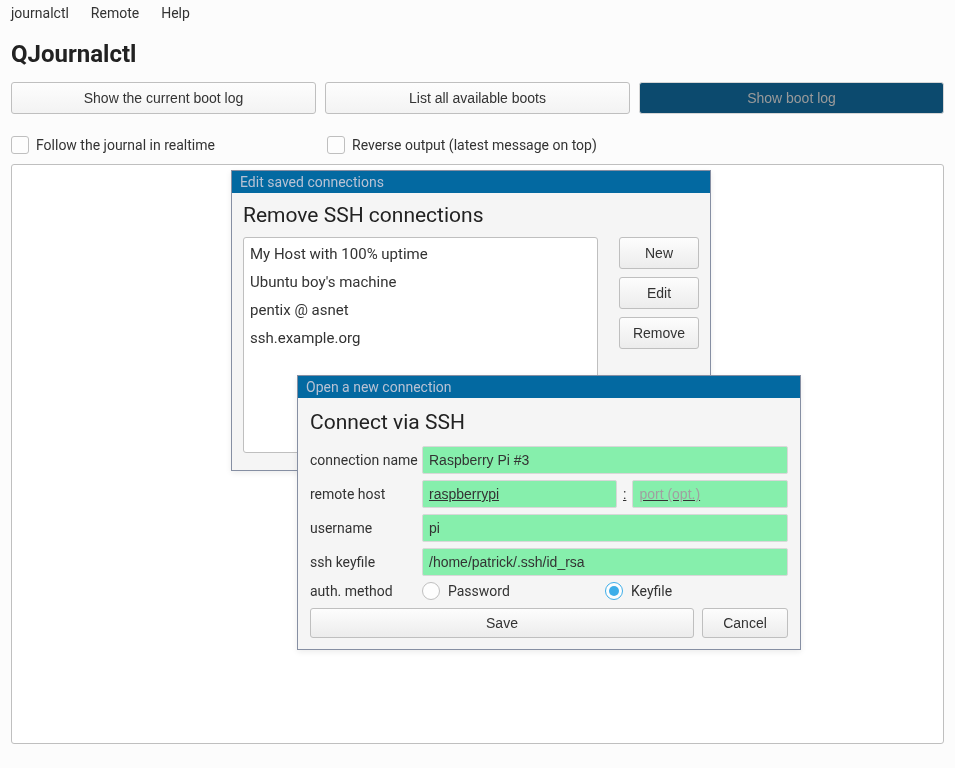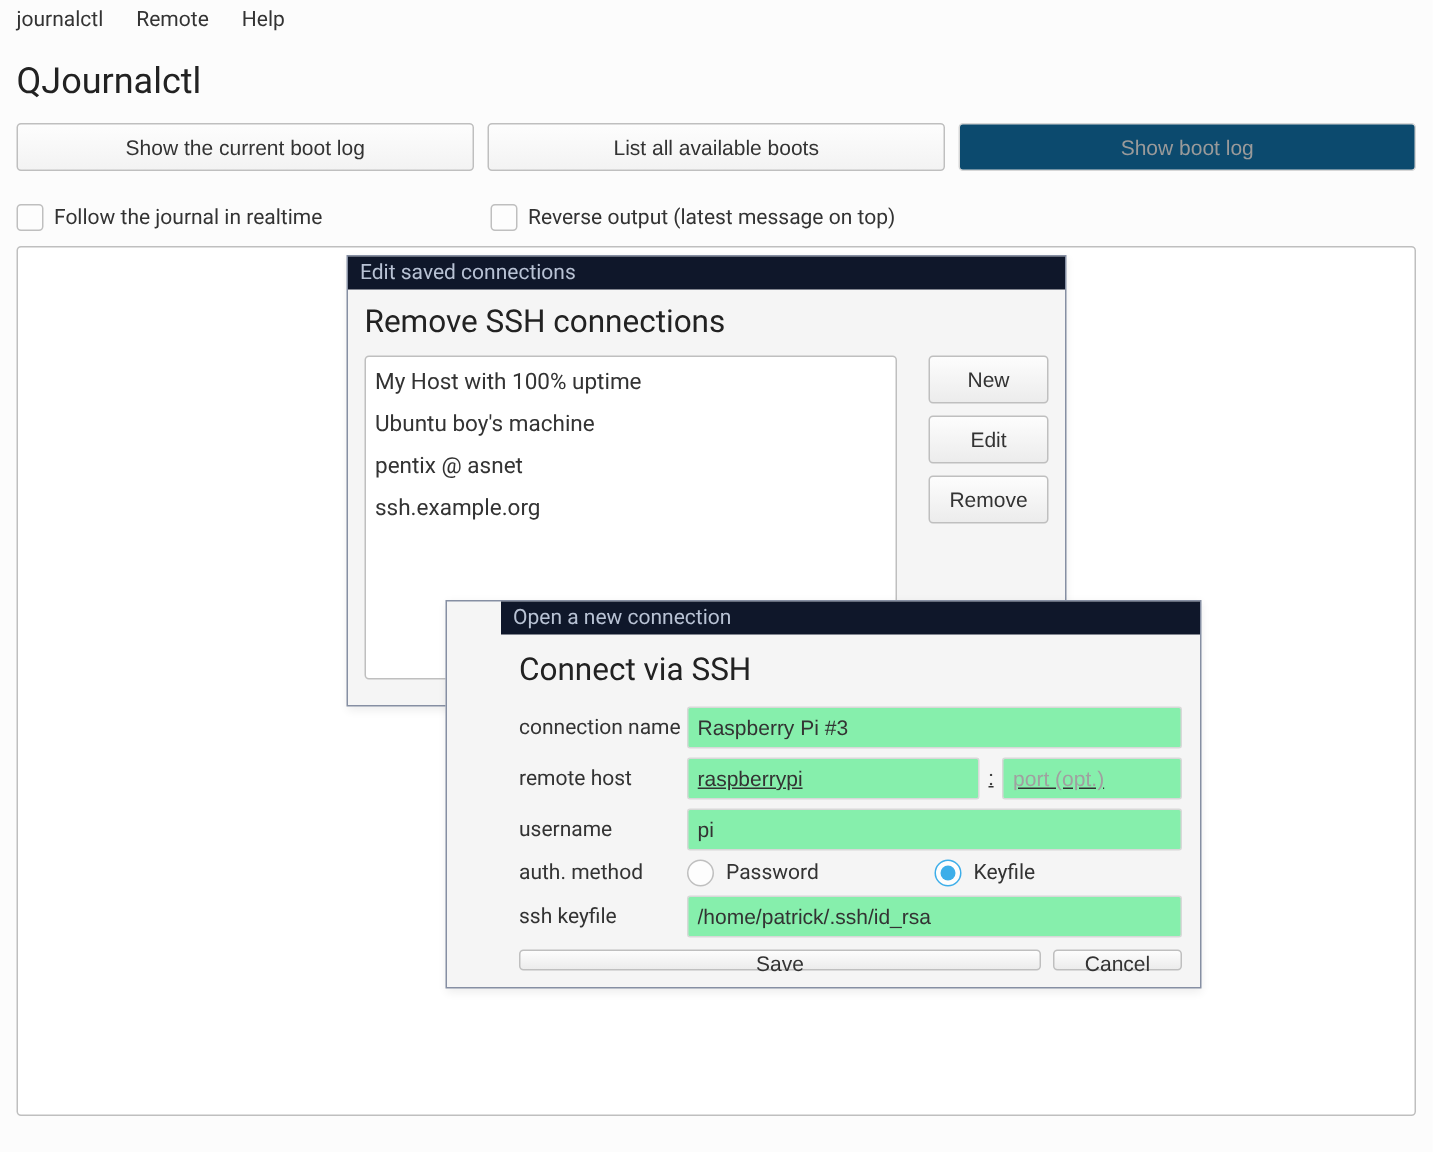--- a/index.html
+++ b/index.html
@@ -16,21 +16,21 @@
     .menubar {
       display: flex;
       gap: 22px;
       padding: 5px 11px;
       font-size: 14px;
       color: #333;
     }
     .menubar span { cursor: default; }
     .app-title {
       font-size: 24px;
-      font-weight: 400;
+      font-weight: 700;
       padding: 14px 11px 4px 11px;
       color: #222;
     }
     .button-row {
       display: flex;
       gap: 9px;
       padding: 10px 11px 0 11px;
     }
     .button-row button {
       flex: 1;
@@ -79,21 +79,21 @@
     }
 
     
     .dialog {
       position: absolute;
       background: #f5f5f5;
       border: 1px solid #868fa3;
       box-shadow: 0 2px 6px rgba(0,0,0,0.08);
     }
     .dialog-title {
-      background: #0f172a;
+      background: #0369a1;
       color: #b8c2d4;
       font-size: 14px;
       padding: 3px 8px;
       height: 22px;
       line-height: 16px;
     }
 
     
     .dlg-saved {
       left: 231px;
@@ -127,23 +127,22 @@
       border: 1px solid #bfbfbf;
       border-radius: 3px;
       font-size: 14px;
       color: #333;
       cursor: pointer;
     }
 
     
     .dlg-conn {
       left: 297px;
-      top: 400px;
+      top: 375px;
       width: 504px;
-      padding-left: 36px;
     }
     .dlg-conn .body { padding: 12px 12px 11px 12px; }
     .dlg-conn h2 { font-size: 21px; font-weight: 400; color: #222; margin-bottom: 12px; }
     .form-row {
       display: flex;
       align-items: center;
       margin-bottom: 6px;
     }
     .form-row label {
       width: 112px;
@@ -184,21 +183,21 @@
       height: 10px;
       border-radius: 50%;
       background: #3daee9;
     }
     .dialog-buttons {
       display: flex;
       gap: 8px;
       margin-top: 8px;
     }
     .dialog-buttons button {
-      height: 14px;
+      height: 30px;
       background: linear-gradient(#fdfdfd, #ececec);
       border: 1px solid #bfbfbf;
       border-radius: 3px;
       font-size: 14px;
       color: #333;
       cursor: pointer;
     }
     .dialog-buttons .save-btn { flex: 1; }
     .dialog-buttons .cancel-btn { width: 86px; }
   </style>
@@ -270,36 +269,36 @@
         <input type="text" class="port-input" placeholder="port (opt.)" style="">
       </div>
     </div>
 
     <div class="form-row">
       <label>username</label>
       <input type="text" value="pi" style="">
     </div>
 
     <div class="form-row">
+      <label>ssh keyfile</label>
+      <input type="text" value="/home/patrick/.ssh/id_rsa" style="">
+    </div>
+
+    <div class="form-row">
       <label>auth. method</label>
       <div class="radio-group">
         <div class="radio-option">
           <span class="radio"></span>
           <span>Password</span>
         </div>
         <div class="radio-option">
           <span class="radio checked"></span>
           <span>Keyfile</span>
         </div>
       </div>
     </div>
 
-    <div class="form-row">
-      <label>ssh keyfile</label>
-      <input type="text" value="/home/patrick/.ssh/id_rsa" style="">
-    </div>
-
     <div class="dialog-buttons">
       <button class="save-btn">Save</button>
       <button class="cancel-btn">Cancel</button>
     </div>
   </div>
 </div>
 
 </body></html>

